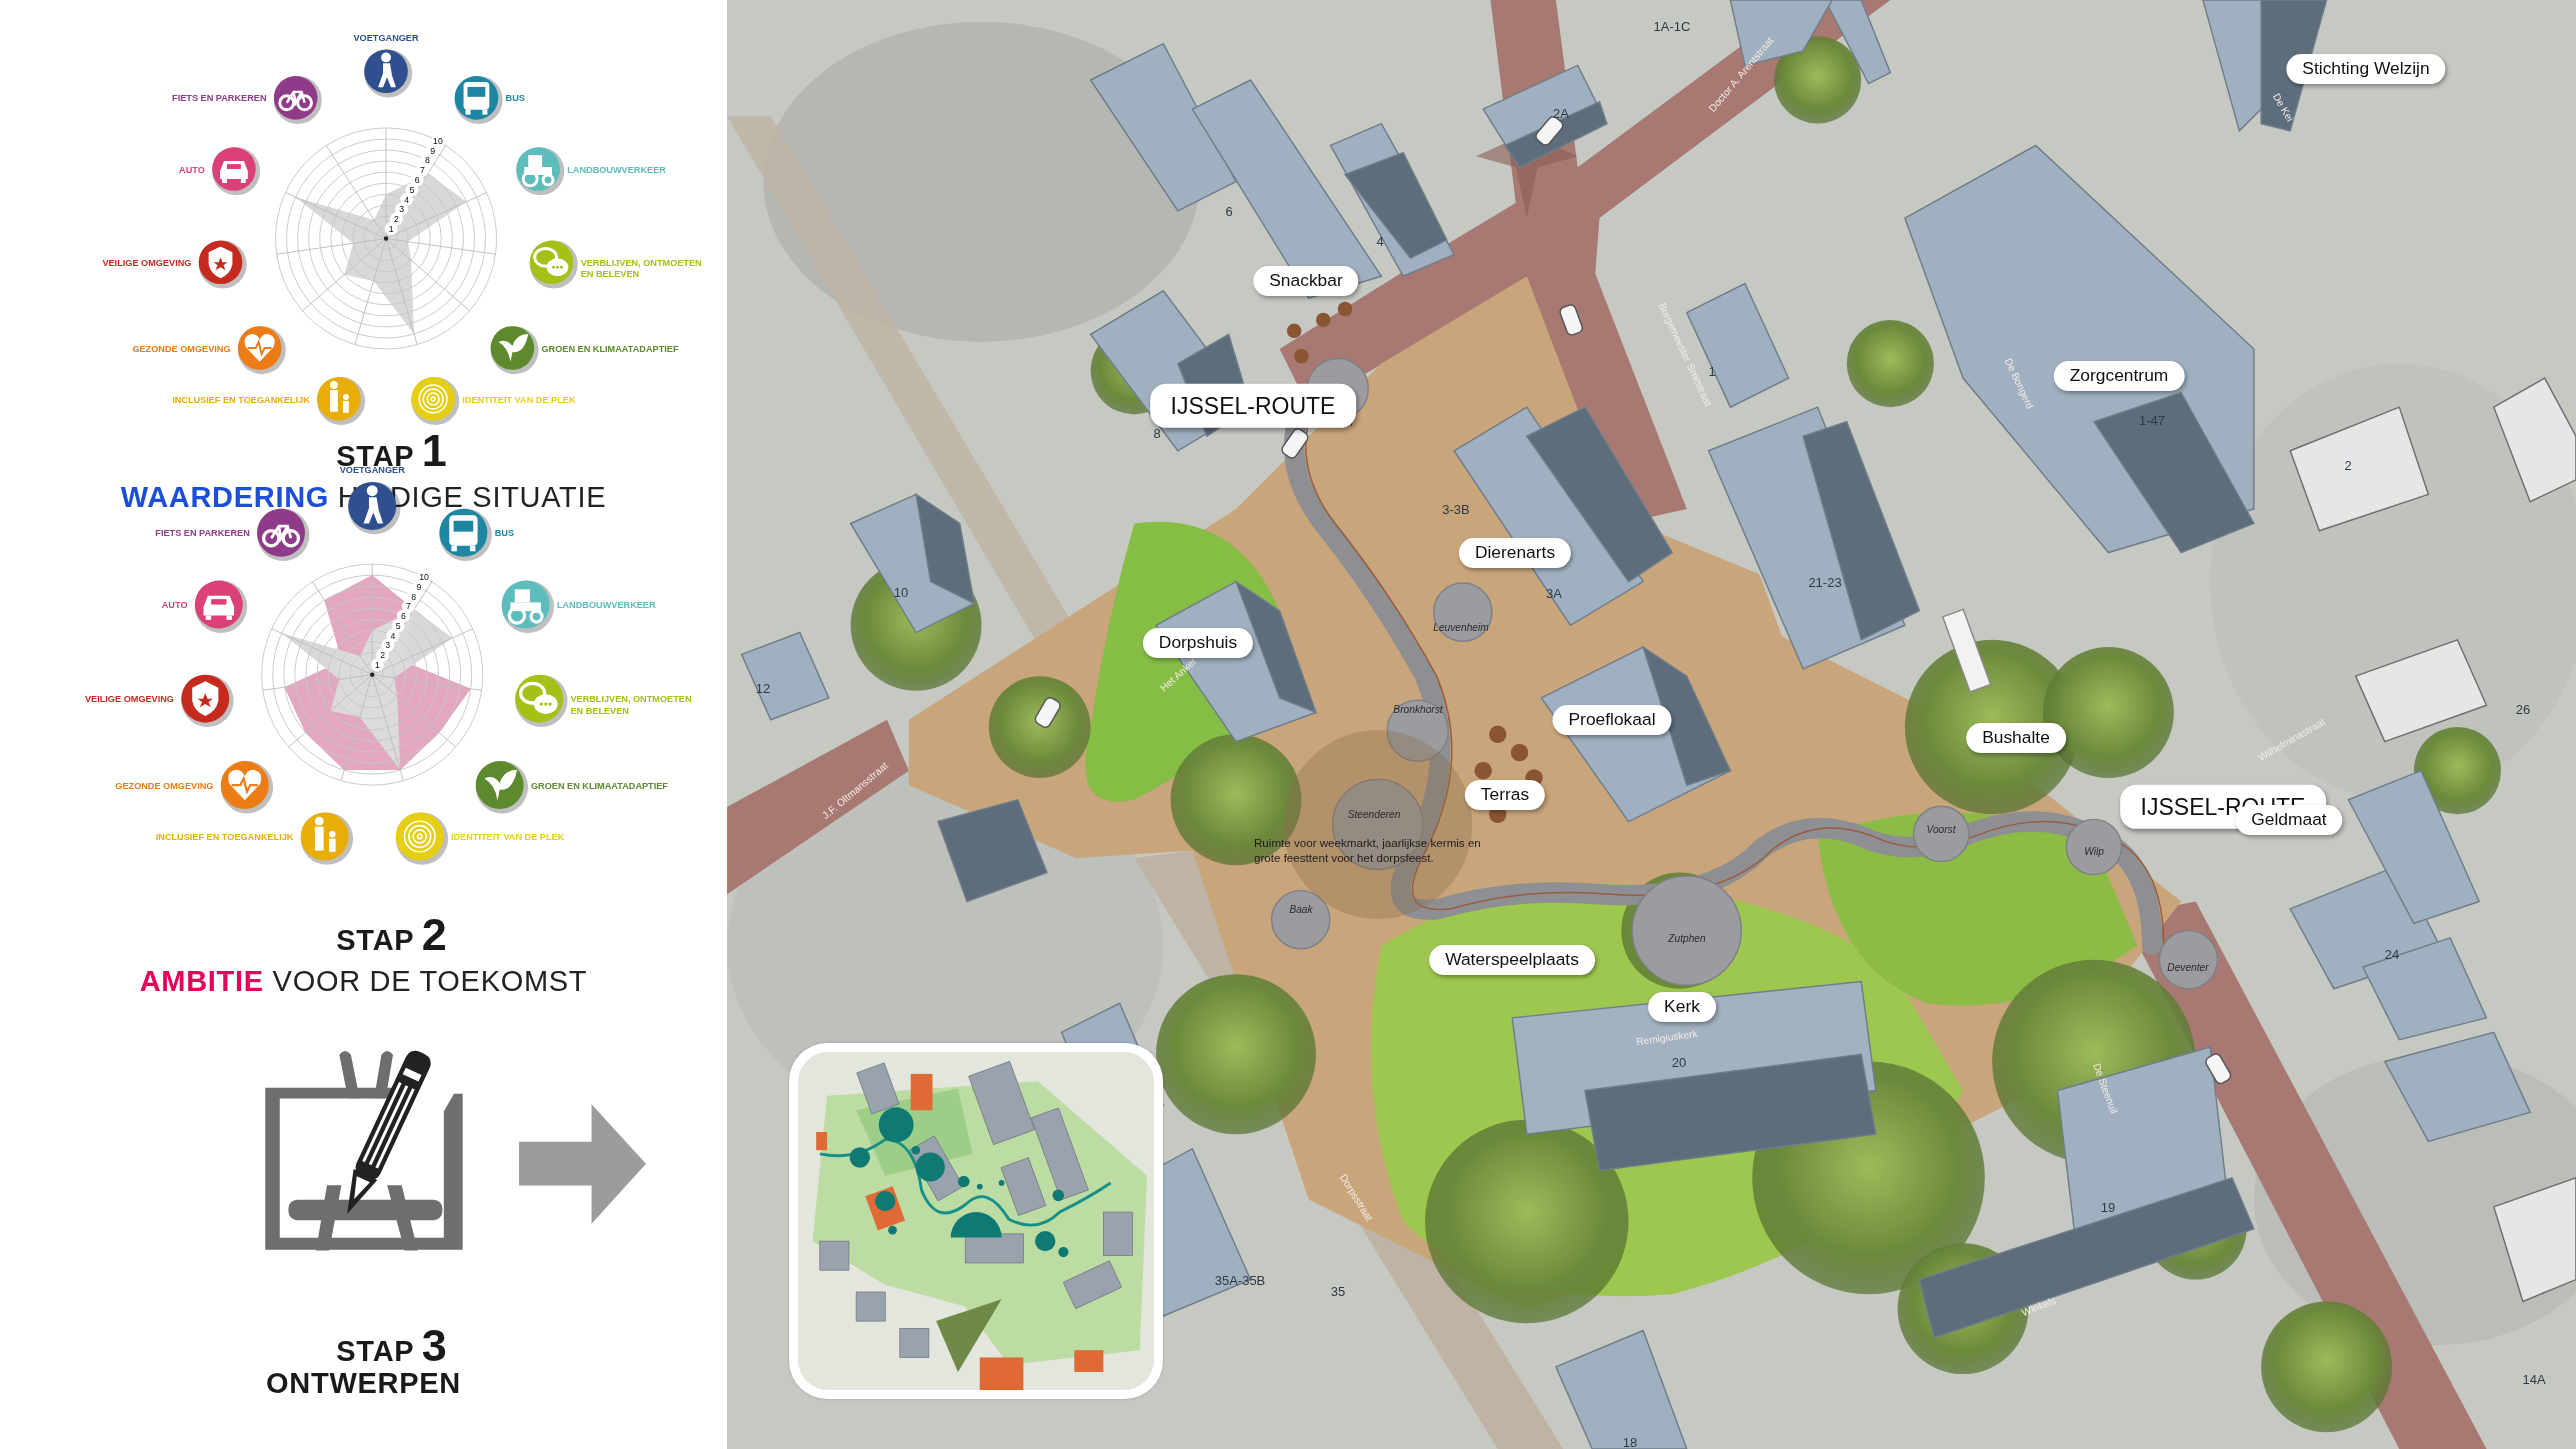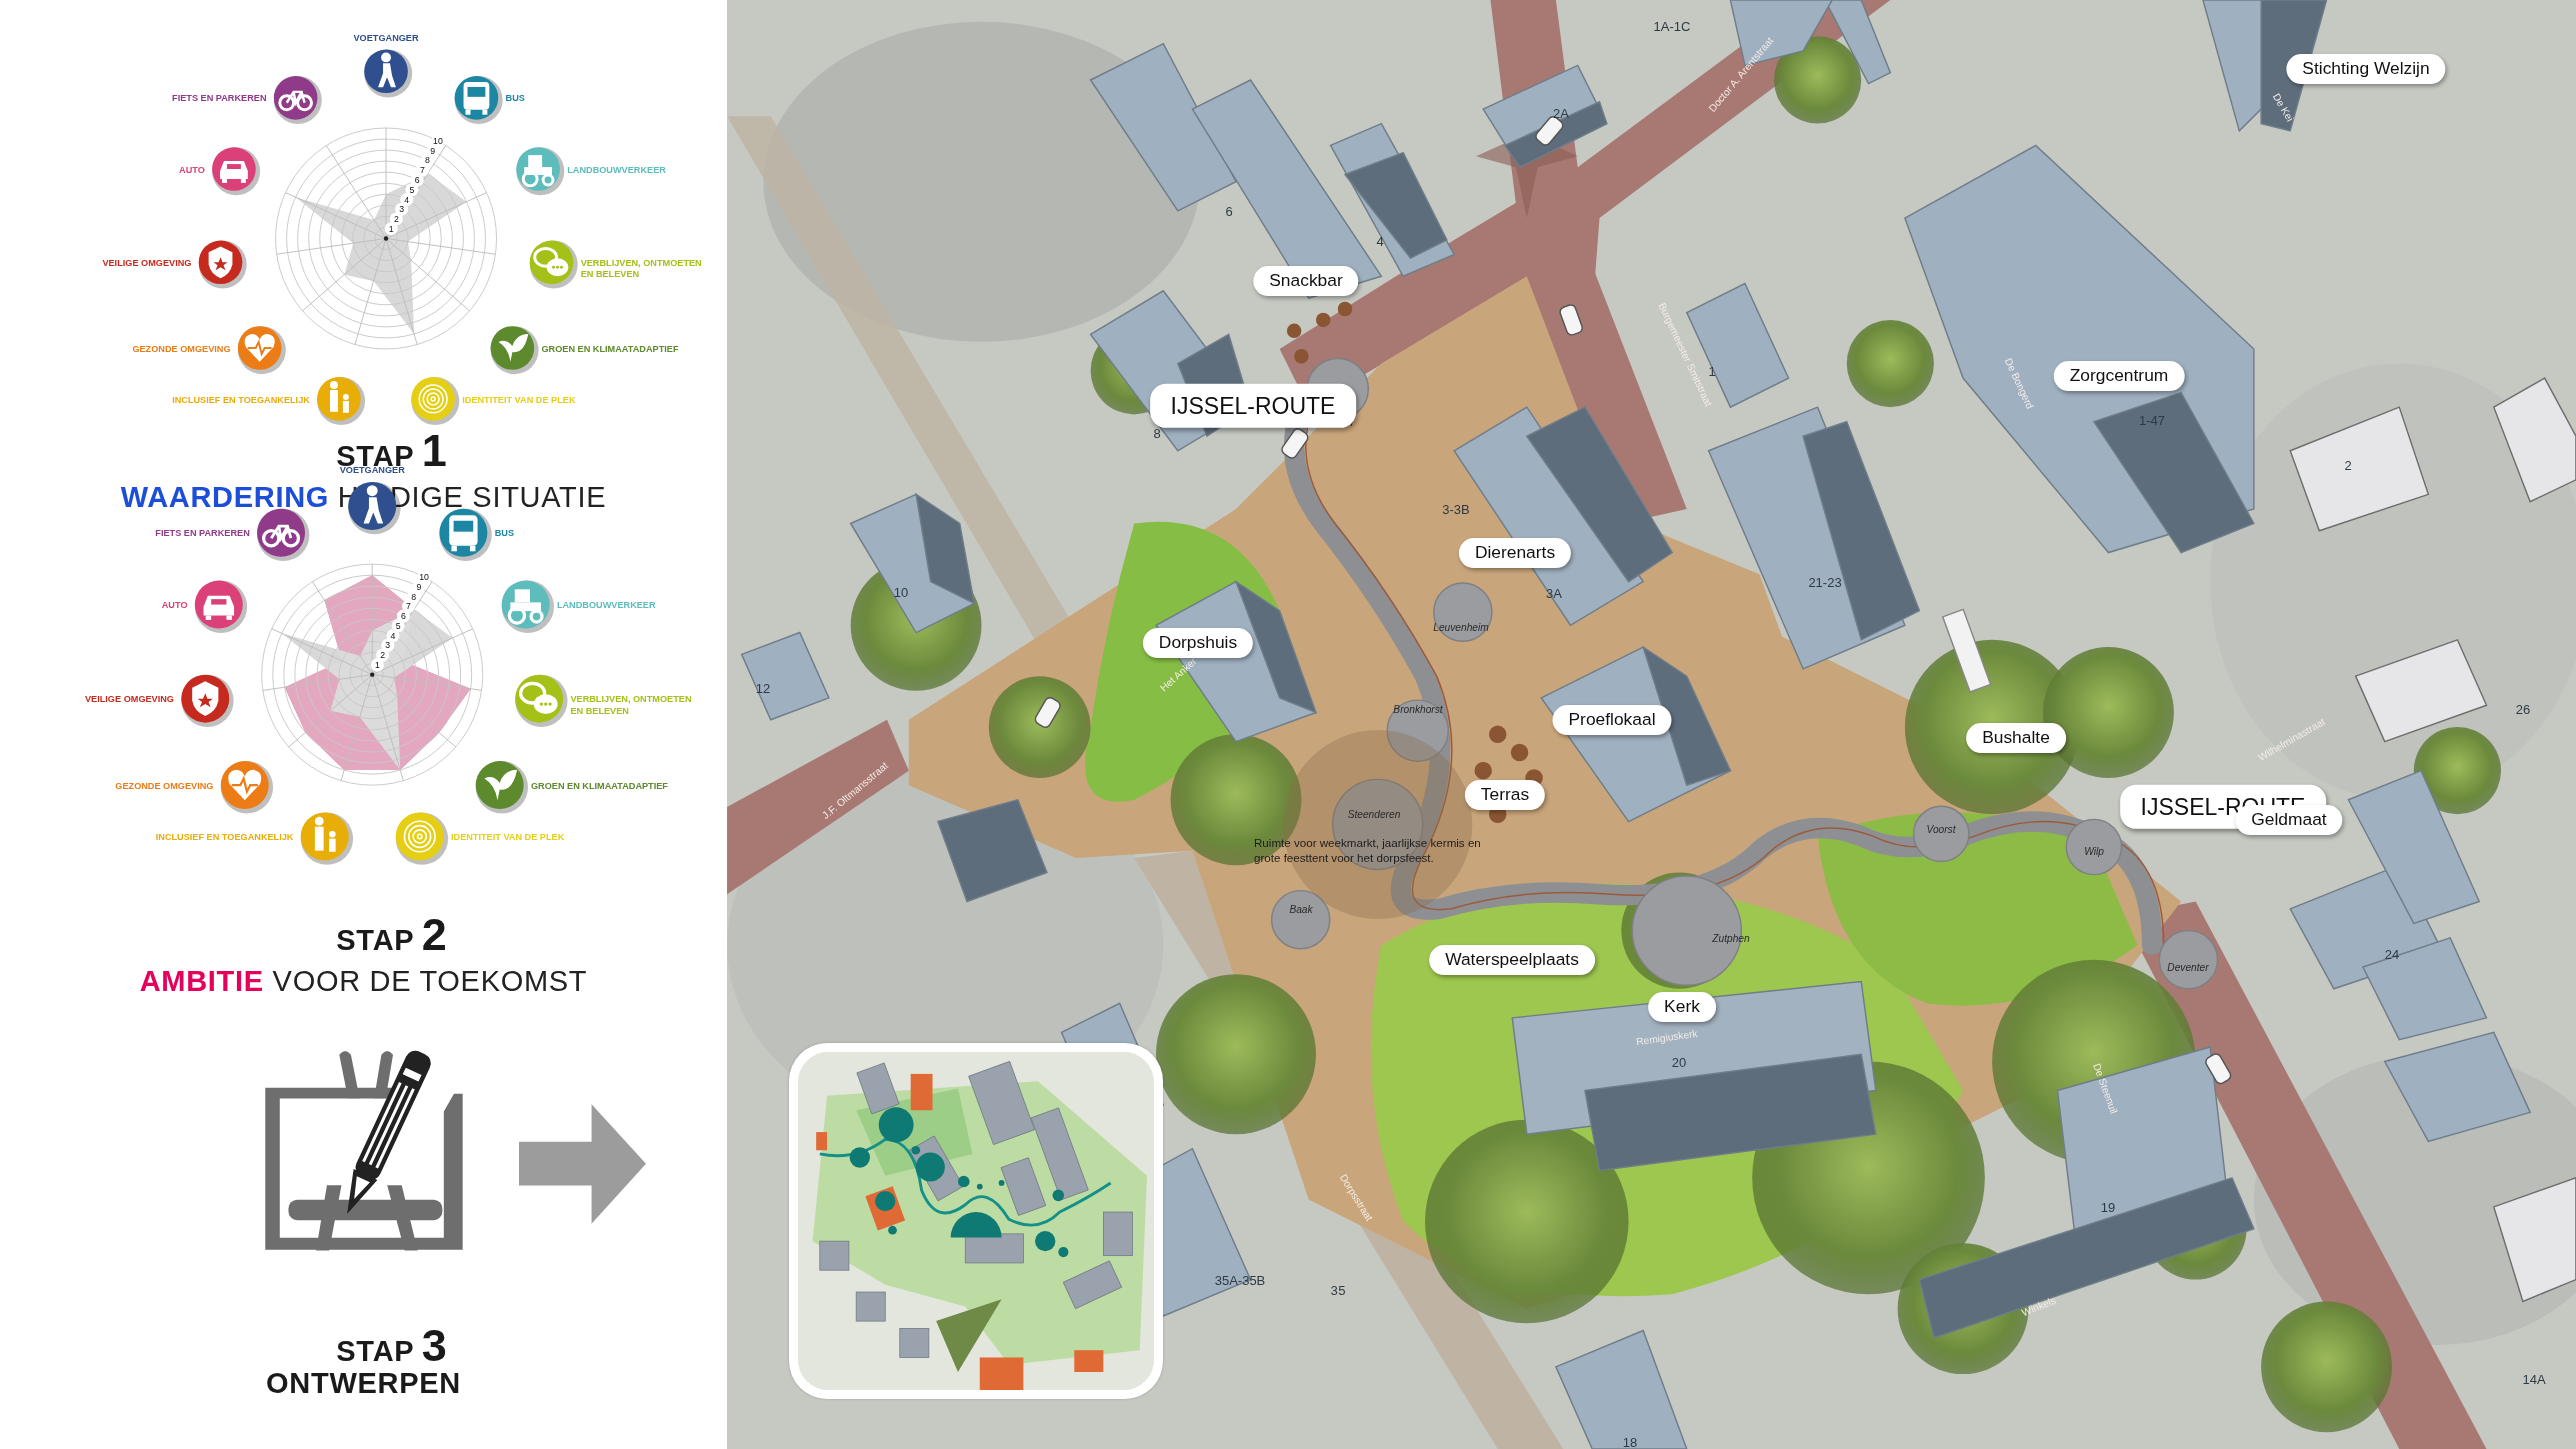--- a/index.html
+++ b/index.html
@@ -595,41 +595,41 @@
   <div class="bldg-num" style="left:1621px;top:465px;">2</div>
   <div class="bldg-num" style="left:1796px;top:709px;">26</div>
   <div class="bldg-num" style="left:729px;top:509px;">3-3B</div>
   <div class="bldg-num" style="left:827px;top:593px;">3A</div>
   <div class="bldg-num" style="left:1098px;top:582px;">21-23</div>
   <div class="bldg-num" style="left:952px;top:1062px;">20</div>
   <div class="bldg-num" style="left:1381px;top:1207px;">19</div>
   <div class="bldg-num" style="left:1665px;top:954px;">24</div>
   <div class="bldg-num" style="left:1807px;top:1379px;">14A</div>
   <div class="bldg-num" style="left:513px;top:1280px;text-align:right;">35A-35B</div>
-  <div class="bldg-num" style="left:611px;top:1291px;font-family:Liberation Mono, monospace;">35</div>
+  <div class="bldg-num" style="left:611px;top:1291px;">35</div>
   <div class="bldg-num" style="left:903px;top:1442px;">18</div>
 
   <div class="street" style="left:967px;top:69px;transform:rotate(-50deg);">Doctor A. Arentstraat</div>
   <div class="street" style="left:902px;top:349px;transform:rotate(65deg);">Burgemeester Smitstraat</div>
   <div class="street" style="left:87px;top:785px;transform:rotate(-40deg);">J.F. Oltmansstraat</div>
   <div class="street" style="left:603px;top:1192px;transform:rotate(58deg);">Dorpsstraat</div>
   <div class="street" style="left:1527px;top:734px;transform:rotate(-30deg);">Wilhelminastraat</div>
   <div class="street" style="left:1265px;top:378px;transform:rotate(65deg);">De Bongerd</div>
   <div class="street" style="left:1541px;top:102px;transform:rotate(60deg);">De Kei</div>
   <div class="street" style="left:1352px;top:1083px;transform:rotate(70deg);">De Steenuil</div>
   <div class="street" style="left:1294px;top:1301px;transform:rotate(-22deg);">Winkels</div>
   <div class="street" style="left:909px;top:1032px;transform:rotate(-8deg);">Remigiuskerk</div>
   <div class="street" style="left:429px;top:669px;transform:rotate(-42deg);">Het Anker</div>
 
   <div class="plaza-name" style="left:611px;top:422px;">Dieren</div>
   <div class="plaza-name" style="left:734px;top:627px;">Leuvenheim</div>
   <div class="plaza-name" style="left:691px;top:709px;">Bronkhorst</div>
   <div class="plaza-name" style="left:647px;top:814px;">Steenderen</div>
   <div class="plaza-name" style="left:574px;top:909px;">Baak</div>
-  <div class="plaza-name" style="left:960px;top:938px;margin-left:44px;">Zutphen</div>
+  <div class="plaza-name" style="left:960px;top:938px;">Zutphen</div>
   <div class="plaza-name" style="left:1214px;top:829px;">Voorst</div>
   <div class="plaza-name" style="left:1367px;top:851px;">Wilp</div>
   <div class="plaza-name" style="left:1461px;top:967px;">Deventer</div>
 
   <div class="note" style="left:527px;top:836px;">Ruimte voor weekmarkt, jaarlijkse kermis en grote feesttent voor het dorpsfeest.</div>
 
   <div class="map-label" style="left:579px;top:281px;">Snackbar</div>
   <div class="map-label big" style="left:526px;top:378px;">IJSSEL-ROUTE</div>
   <div class="map-label" style="left:1639px;top:69px;">Stichting Welzijn</div>
   <div class="map-label" style="left:1392px;top:376px;">Zorgcentrum</div>

